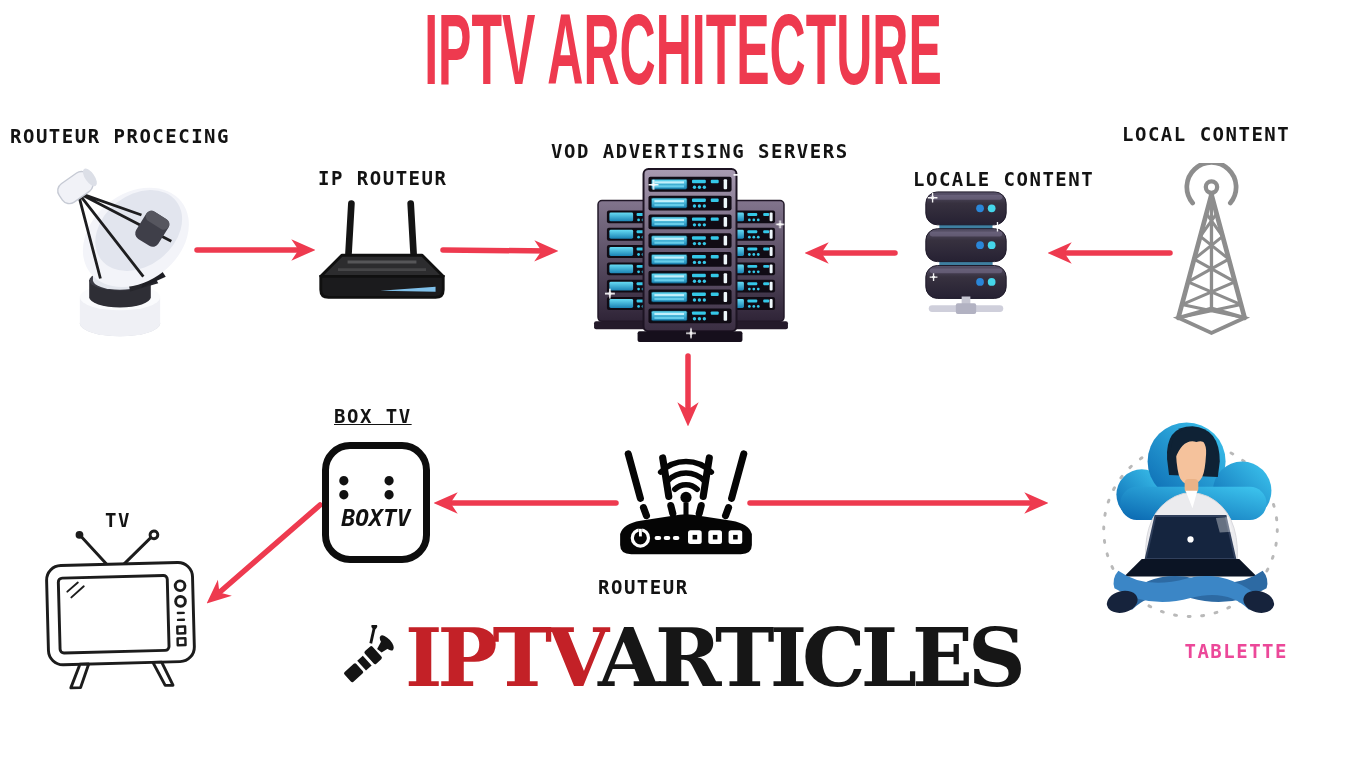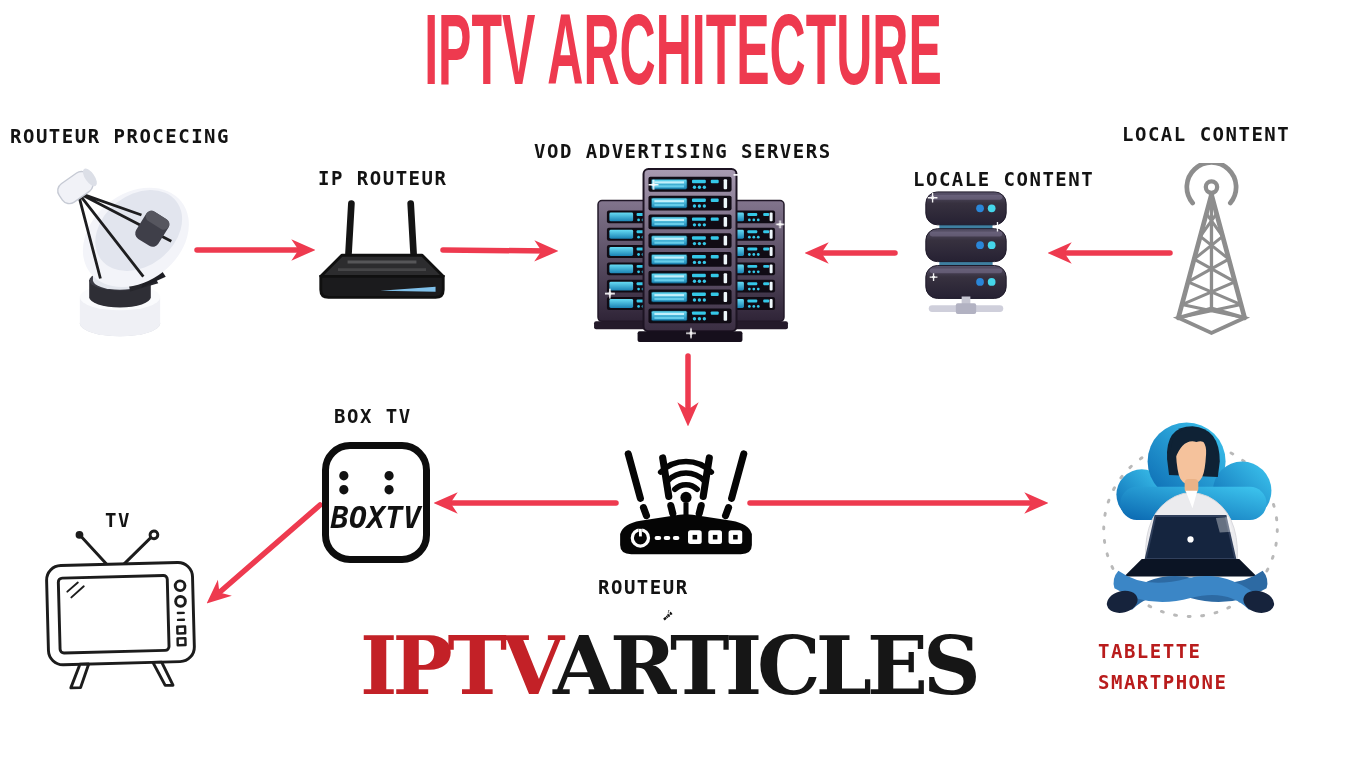--- a/index.html
+++ b/index.html
@@ -5,48 +5,48 @@
   html,body{margin:0;padding:0;background:#ffffff;}
   .canvas{position:relative;width:1366px;height:768px;background:#ffffff;overflow:hidden;
           font-family:"DejaVu Sans Mono",monospace;}
   .title{position:absolute;top:2px;left:0;right:0;margin:0;text-align:center;
          font-family:"Liberation Sans",sans-serif;font-weight:800;font-size:100px;line-height:0.95;
          color:#ee3a4f;transform:scaleX(0.5);transform-origin:50% 50%;white-space:nowrap;}
   .lbl{position:absolute;font-family:"DejaVu Sans Mono",monospace;font-weight:700;font-size:19px;
        letter-spacing:1.5px;color:#131313;white-space:nowrap;}
   .lbl-content{left:10px;top:125px;}
   .lbl-ip{left:318px;top:167px;}
-  .lbl-vod{left:534px;top:140px;}
+  .lbl-vod{left:551px;top:140px;}
   .lbl-locale{left:877px;top:168px;margin-left:36px;}
   .lbl-antenne{left:1122px;top:123px;}
-  .lbl-boxtv{left:334px;top:405px;}
+  .lbl-boxtv{left:334px;top:405px;text-decoration:underline;}
   .lbl-routeur{left:598px;top:576px;}
   .lbl-tv{left:105px;top:509px;}
   .icon{position:absolute;}
   .ic-sat{left:50px;top:157px;width:140px;height:187px;}
   .ic-iprouter{left:315px;top:196px;width:134px;height:110px;}
   .ic-servers{left:592px;top:163px;width:198px;height:183px;}
   .ic-db{left:920px;top:186px;width:92px;height:128px;}
   .ic-antenna{left:1166px;top:163px;width:90px;height:178px;}
   .ic-wifirouter{left:610px;top:445px;width:152px;height:118px;}
   .ic-tv{left:38px;top:524px;width:180px;height:172px;}
   .ic-person{left:1093px;top:400px;width:195px;height:235px;}
   .arrows{position:absolute;left:0;top:0;width:1366px;height:768px;z-index:1;}
   .icon,.lbl,.boxtv,.logo,.devlabels{z-index:2;}
   .boxtv{position:absolute;left:322px;top:442px;width:94px;height:107px;border:7px solid #0d0d0d;
          border-radius:28px;background:#fff;display:flex;flex-direction:column;align-items:center;
          justify-content:center;gap:2px;}
   .boxtv .dots{font-family:"DejaVu Sans Mono",monospace;font-weight:700;font-size:26px;
                letter-spacing:7px;line-height:14px;color:#111;padding-left:7px;}
   .boxtv .brand{font-family:"DejaVu Sans Mono",monospace;font-weight:700;font-style:italic;
-                font-size:30px;color:#111;letter-spacing:0px;}
-  .devlabels{position:absolute;left:1098px;top:636px;width:190px;text-align:left;
+                font-size:23px;color:#111;letter-spacing:0px;}
+  .devlabels{position:absolute;left:1098px;top:636px;width:190px;text-align:right;
              font-family:"DejaVu Sans Mono",monospace;font-weight:700;font-size:19px;
-             letter-spacing:1.5px;color:#b91c1c;line-height:31px;}
-  .logo{position:absolute;left:360px;top:610px;display:flex;align-items:center;gap:4px;height:96px;flex-direction:column;}
+             letter-spacing:1.5px;color:#ec4899;line-height:31px;}
+  .logo{position:absolute;left:339px;top:610px;display:flex;align-items:center;gap:4px;height:96px;}
   .logo .wordmark{font-family:"DejaVu Serif",serif;font-weight:700;font-size:80px;line-height:1;
                   letter-spacing:-5px;white-space:nowrap;}
   .logo .red{color:#c32127;}
   .logo .blk{color:#161616;}
 </style>
 </head>
 <body>
 
 <div class="canvas">
 
@@ -369,21 +369,20 @@
       <path d="M50,160 L150,160 L168,178 L32,178 Z" fill="#0b1424"></path>
       <path d="M28,200 Q64,170 104,180 Q146,192 174,172 Q181,180 178,190 Q142,212 100,200 Q62,190 40,212 Q30,208 28,200 Z" fill="#2d6aa3"></path>
       <path d="M172,200 Q136,170 96,180 Q54,192 26,172 Q19,180 22,190 Q58,212 100,200 Q138,190 160,212 Q170,208 172,200 Z" fill="#3b86c6"></path>
       <ellipse cx="30" cy="204" rx="16" ry="11" fill="#16233c" transform="rotate(-14 30 204)"></ellipse>
       <ellipse cx="170" cy="204" rx="16" ry="11" fill="#16233c" transform="rotate(14 170 204)"></ellipse>
     </svg>
   </div>
 
   <div class="devlabels">
     <div>TABLETTE</div>
-    <div>SMARTPHONE</div>
   </div>
 
   <div class="logo">
     <svg width="62" height="66" viewBox="0 0 66 70">
       <g transform="rotate(-42 33 35)" fill="#141414">
         <rect x="1" y="28" width="17" height="14" rx="2"></rect>
         <rect x="21" y="28" width="8" height="14"></rect>
         <rect x="32" y="26" width="11" height="18" rx="2"></rect>
         <path d="M45,33 L56,29 L58,41 L46,39 Z"></path>
         <ellipse cx="57" cy="35" rx="4.5" ry="10"></ellipse>

